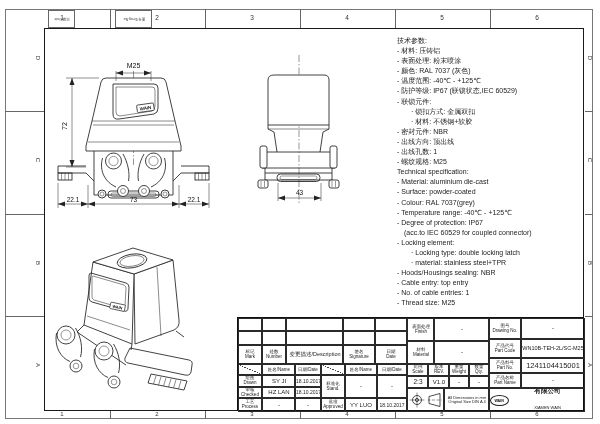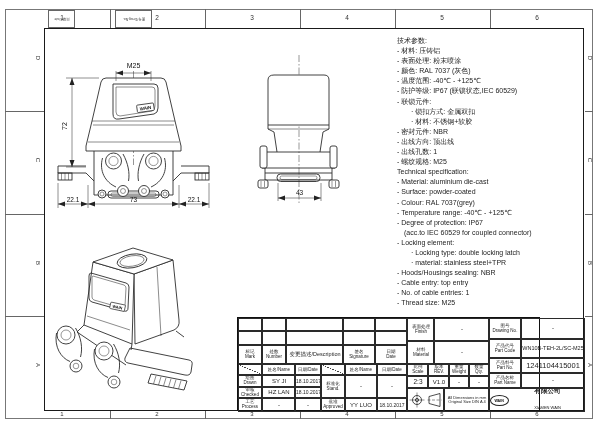--- a/index.html
+++ b/index.html
@@ -13,21 +13,21 @@
   .tickh { height:1px; background:#666; }
   .zn { font-size:6.5px; color:#333; text-align:center; width:12px; }
   .zl { font-size:6px; color:#333; width:10px; text-align:center; transform:rotate(90deg); }
   .corner-box { border:0.7px solid #666; display:flex; align-items:center; justify-content:center; overflow:hidden; }
   .corner-box span { display:block; transform:rotate(180deg) scale(0.5); font-size:7px; color:#444; white-space:nowrap; width:200%; text-align:center; flex:0 0 auto; }
   
   .specs { left:397px; top:36px; width:190px; font-size:7px; line-height:10.1px; color:#1c1c1c; white-space:nowrap; }
   .specs .ind  { padding-left:14px; }
   .specs .ind2 { padding-left:7px; }
   
-  .tb { left:237px; top:317px; width:303px; height:94px; border:1.3px solid #111; }
+  .tb { left:237px; top:317px; width:347px; height:94px; border:1.3px solid #111; }
   .c { position:absolute; border:0.6px solid #2a2a2a; display:flex; align-items:center; justify-content:center; overflow:hidden; background:#fff0; }
   .s { flex:0 0 auto; width:200%; text-align:center; transform:scale(0.5); white-space:pre-line; line-height:1.06; color:#1c1c1c; }
   .f8{font-size:8px}.f9{font-size:9px}.f10{font-size:10px}.f11{font-size:11px}.f12{font-size:12px}.f13{font-size:13px}.f15{font-size:15px}
   .b { font-weight:bold; }
   .diag { background:linear-gradient(to top right, transparent 48.5%, #444 48.5%, #444 51.5%, transparent 51.5%); }
   .logo-oval { border:1px solid #222; border-radius:50%; width:19px; height:11px; display:flex; align-items:center; justify-content:center; flex:0 0 auto; }
   .logo-oval span { font-size:7px; font-weight:bold; transform:scale(0.52); white-space:nowrap; }
   .company-col { display:flex; flex-direction:column; align-items:center; margin-left:2px; }
   svg text { fill:#111; font-family:"Liberation Sans","DejaVu Sans",sans-serif; }
 </style>

